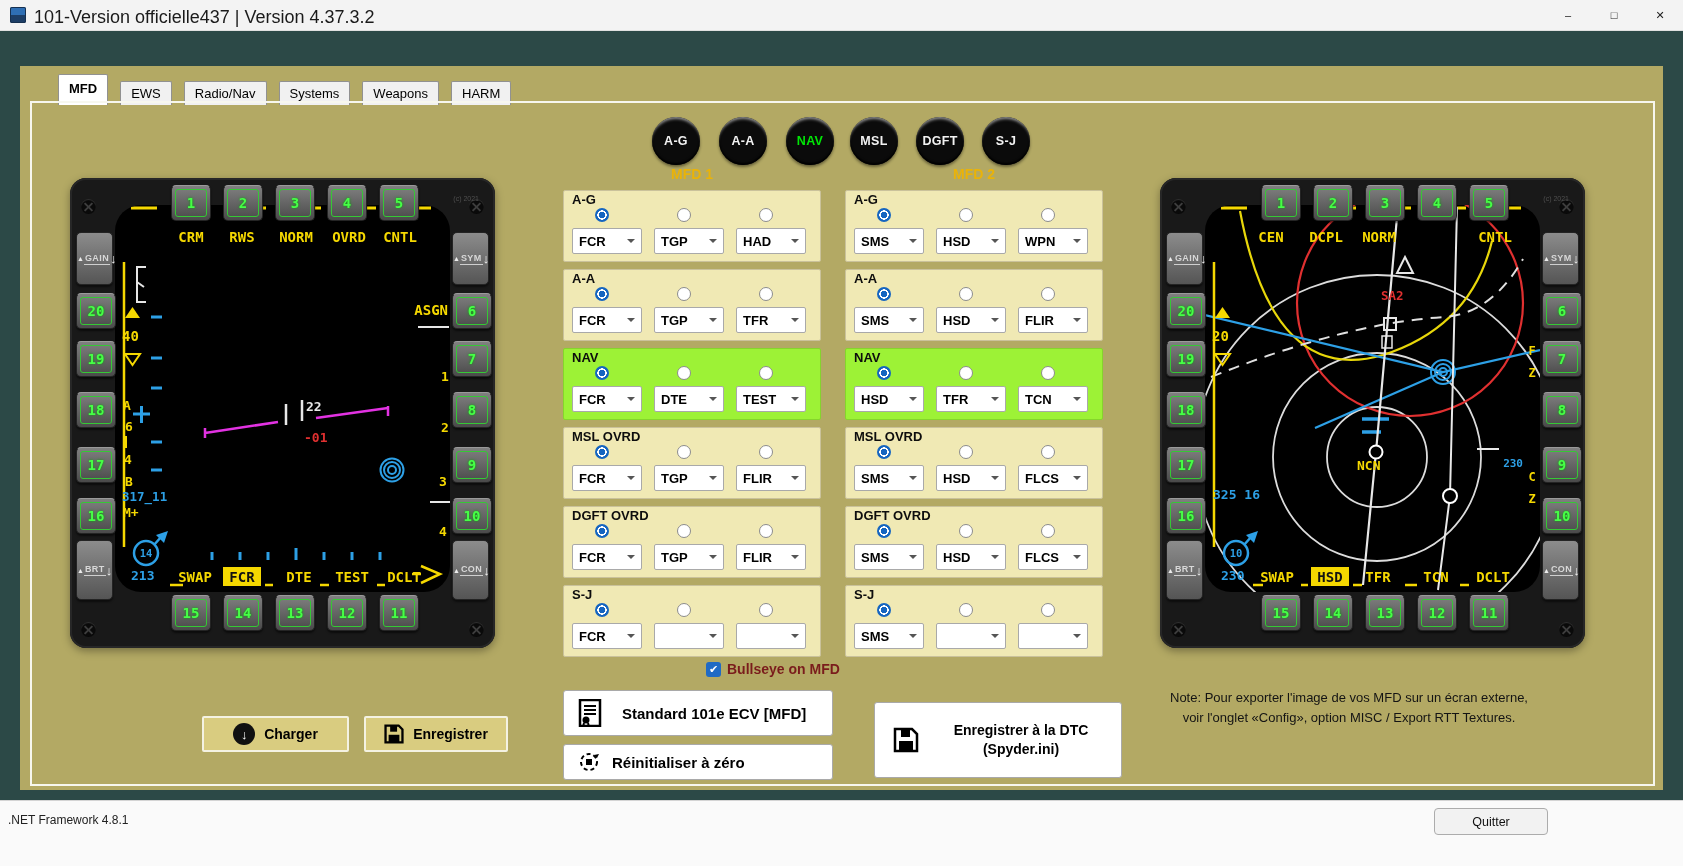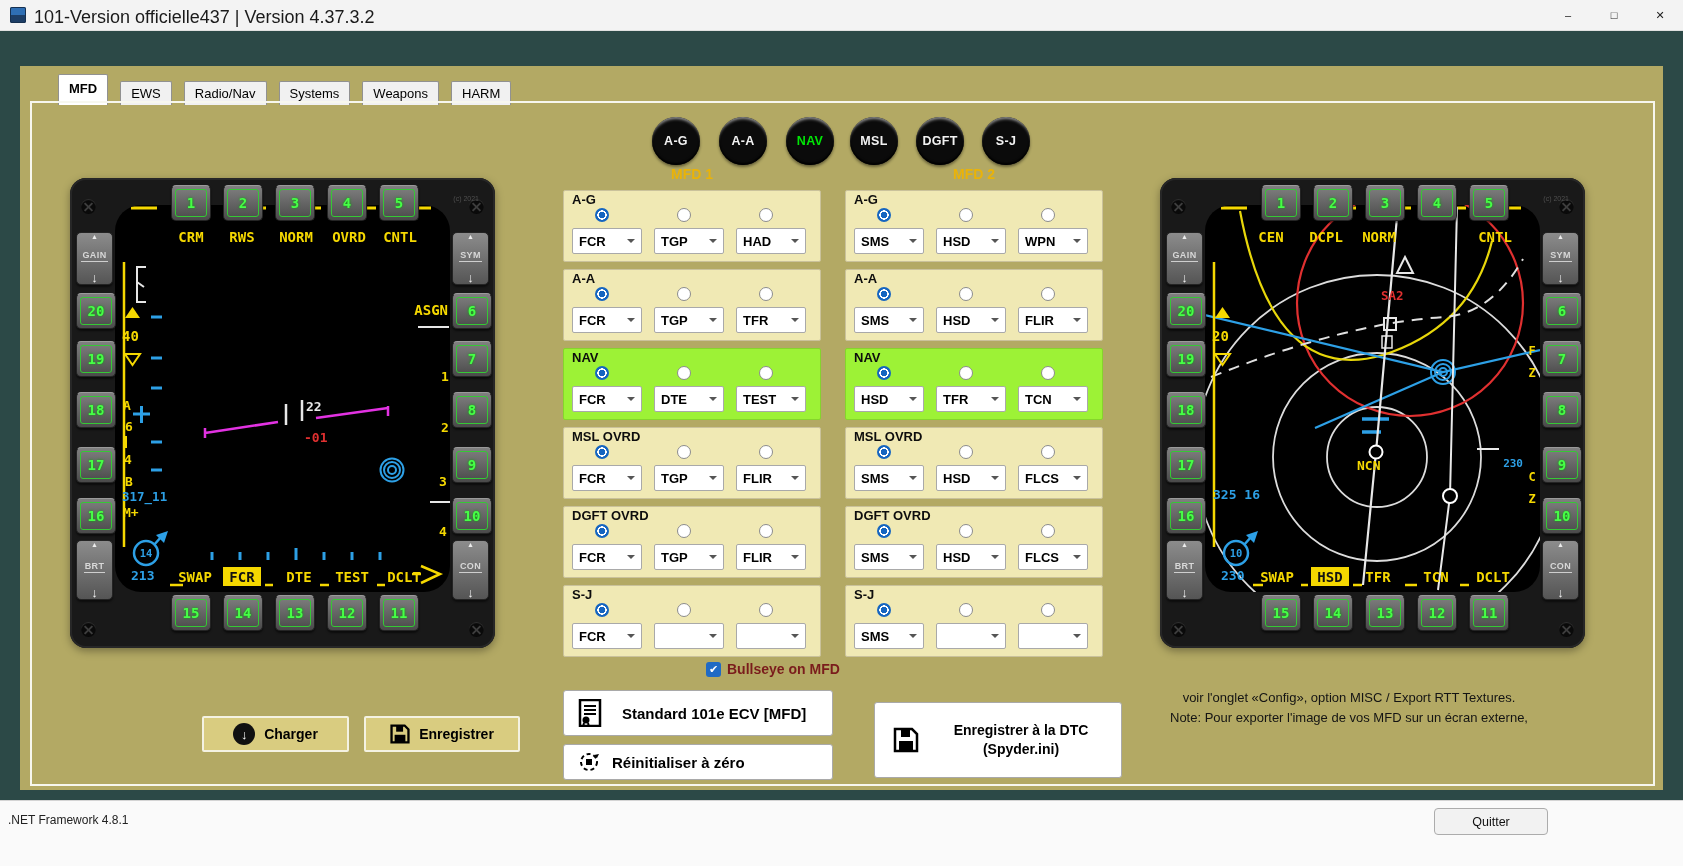--- a/index.html
+++ b/index.html
@@ -47,21 +47,21 @@
   
   .mfd{position:absolute;top:178px;width:425px;height:470px;background:#191919;border-radius:16px;
      box-shadow:inset 0 0 0 2px #272727,0 3px 8px rgba(0,0,0,.35);}
   .screen{position:absolute;left:45px;top:27px;width:335px;height:387px;background:#000;border-radius:26px;overflow:hidden;}
   .scr{position:absolute;left:0;top:0;width:335px;height:387px;}
   .osb{position:absolute;width:40px;height:36px;background:linear-gradient(#808080,#4a4a4a);border:1px solid #242424;
      border-top-color:#9a9a9a;border-radius:5px;box-sizing:border-box;box-shadow:0 2px 2px rgba(0,0,0,.55);}
   .osb-in{position:absolute;inset:3px;border:1px solid #35c835;border-radius:3px;display:flex;align-items:center;justify-content:center;
      color:#46ff46;font-family:"DejaVu Sans Mono",monospace;font-weight:700;font-size:14px;text-shadow:0 0 3px #0a0;}
   .sideb{position:absolute;width:37px;background:linear-gradient(#8c8c8c,#555);border:1px solid #242424;border-radius:5px;
-     box-sizing:border-box;display:flex;flex-direction:column;align-items:center;justify-content:space-between;box-shadow:0 2px 2px rgba(0,0,0,.5);}
+     box-sizing:border-box;display:flex;align-items:center;justify-content:space-between;box-shadow:0 2px 2px rgba(0,0,0,.5);}
   .sideb .tri{font-size:7px;line-height:7px;color:#ececec;}
   .sideb .slab{font-size:9px;font-weight:700;letter-spacing:.4px;color:#d8d8d8;border-bottom:1px solid #cfcfcf;padding:0 1px 1px 1px;}
   .sideb .darr{font-size:13px;font-weight:700;line-height:13px;color:#f2f2f2;}
   .screw{position:absolute;width:15px;height:15px;border-radius:50%;background:#0a0a0a;box-shadow:inset 0 1px 1px #333;}
   .screw::before,.screw::after{content:"";position:absolute;left:2px;right:2px;top:6.5px;height:2px;background:#3d3d3d;}
   .screw::before{transform:rotate(45deg);}.screw::after{transform:rotate(-45deg);}
   .copy{position:absolute;right:16px;top:17px;font-size:7px;color:#4f4f4f;}
   
   #bullseye{position:absolute;left:706px;top:661px;display:flex;align-items:center;gap:6px;}
   #bullseye .box{width:15px;height:15px;background:#1f6ac4;border-radius:3px;display:flex;align-items:center;justify-content:center;
@@ -71,21 +71,21 @@
      display:flex;align-items:center;color:#000;}
   #btn-standard{left:563px;top:690px;width:270px;height:46px;padding-left:14px;gap:20px;font-size:15px;font-weight:700;}
   #btn-reset{left:563px;top:744px;width:270px;height:36px;padding-left:14px;gap:12px;font-size:15px;font-weight:700;}
   #btn-dtc{left:874px;top:702px;width:248px;height:76px;padding-left:18px;gap:14px;font-size:14px;font-weight:700;}
   #btn-dtc .two{display:flex;flex-direction:column;align-items:center;flex:1;margin-right:12px;line-height:19px;}
   #prefs{position:absolute;left:190px;top:684px;width:340px;height:96px;border:1px solid #6f6f58;}
   #prefs-label{position:absolute;left:10px;top:-9px;background:#b3a964;padding:0 5px;font-size:14px;color:#000;}
   .khakibtn{position:absolute;top:716px;height:36px;background:#d9cc80;border:2px solid #f4f2e2;border-radius:2px;box-sizing:border-box;
      display:flex;align-items:center;justify-content:center;gap:9px;font-size:14px;font-weight:700;color:#000;}
   #btn-load{left:202px;width:147px;}
-  #btn-save{left:364px;width:156px;justify-content:center;}
+  #btn-save{left:364px;width:144px;justify-content:center;}
   .circicon{width:22px;height:22px;border-radius:50%;background:#111;color:#fff;display:flex;align-items:center;justify-content:center;
      font-size:13px;font-weight:700;}
   #note{position:absolute;left:1118px;top:688px;width:462px;text-align:center;font-size:13px;color:#141414;line-height:20px;}
 </style>
 </head>
 <body>
 
 <div id="root">
 
   <div id="titlebar">
@@ -682,22 +682,22 @@
   <div class="khakibtn" id="btn-save">
     <svg width="20" height="20" viewBox="0 0 26 26">
       <path d="M2,2h17l5,5v17H2z" fill="none" stroke="#000" stroke-width="3"></path>
       <rect x="8" y="2" width="9" height="8" fill="#000"></rect>
       <rect x="6" y="14" width="14" height="10" fill="#000"></rect>
     </svg>
     <span>Enregistrer</span>
   </div>
 
   <div id="note">
+    <div>Note: Pour exporter l'image de vos MFD sur un écran externe,</div>
     <div>voir l'onglet «Config», option MISC / Export RTT Textures.</div>
-    <div>Note: Pour exporter l'image de vos MFD sur un écran externe,</div>
   </div>
 
   <div id="statusbar">
     <div id="netlabel">.NET Framework 4.8.1</div>
   </div>
   <div id="quitbtn">Quitter</div>
 
 </div>
 
 </body></html>

